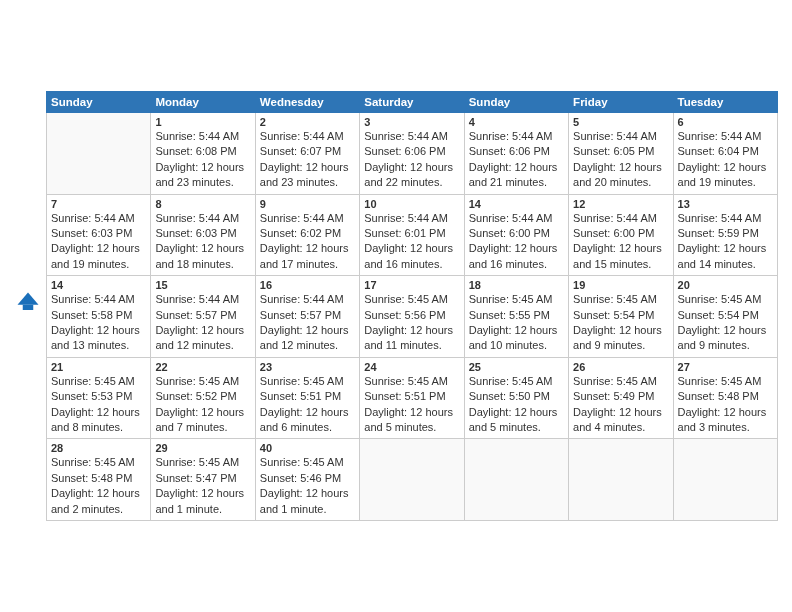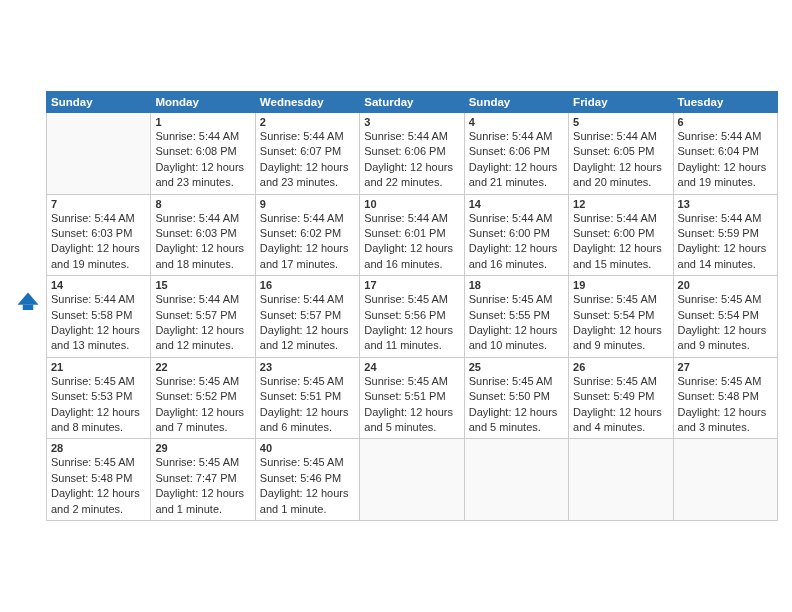--- a/index.html
+++ b/index.html
@@ -362,21 +362,21 @@
         <div class="day-info">
           <span>Sunrise: 5:45 AM</span><br>
           <span>Sunset: 5:48 PM</span><br>
           <span>Daylight: 12 hours <br>and 2 minutes.</span>
         </div>
       </td>
           <td>
         <span class="day-number">29</span>
         <div class="day-info">
           <span>Sunrise: 5:45 AM</span><br>
-          <span>Sunset: 7:47 PM</span><br>
+          <span>Sunset: 5:47 PM</span><br>
           <span>Daylight: 12 hours <br>and 1 minute.</span>
         </div>
       </td>
           <td>
         <span class="day-number">40</span>
         <div class="day-info">
           <span>Sunrise: 5:45 AM</span><br>
           <span>Sunset: 5:46 PM</span><br>
           <span>Daylight: 12 hours <br>and 1 minute.</span>
         </div>

